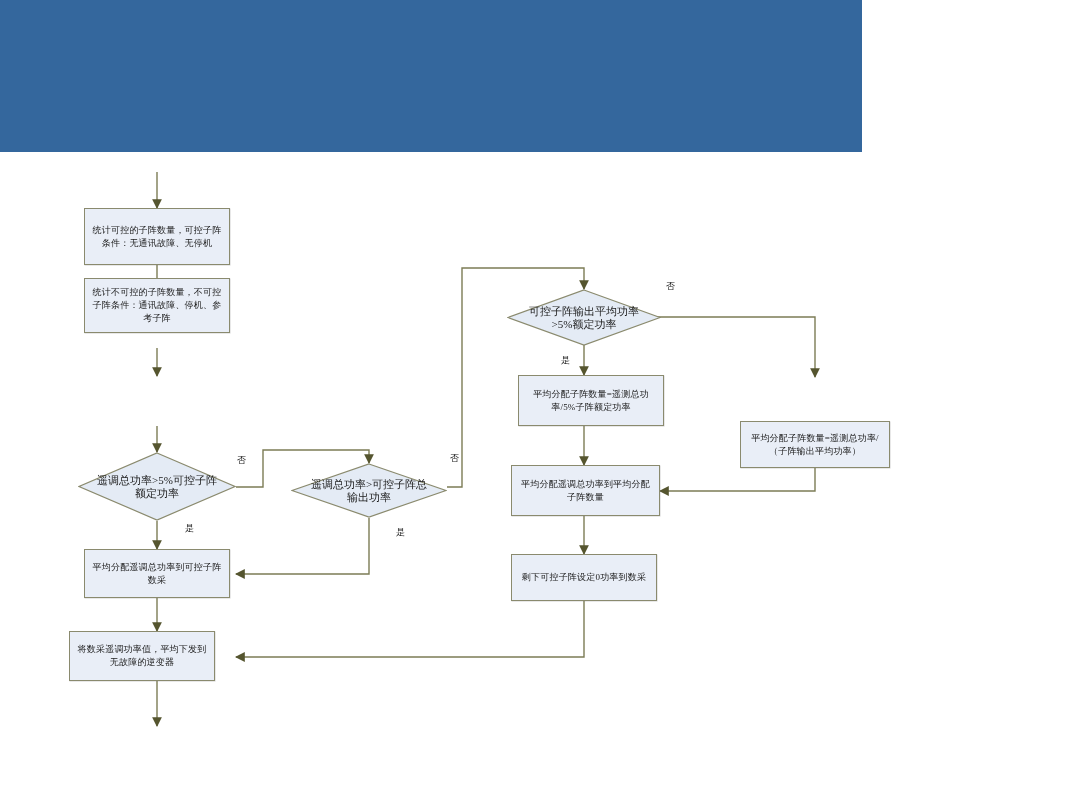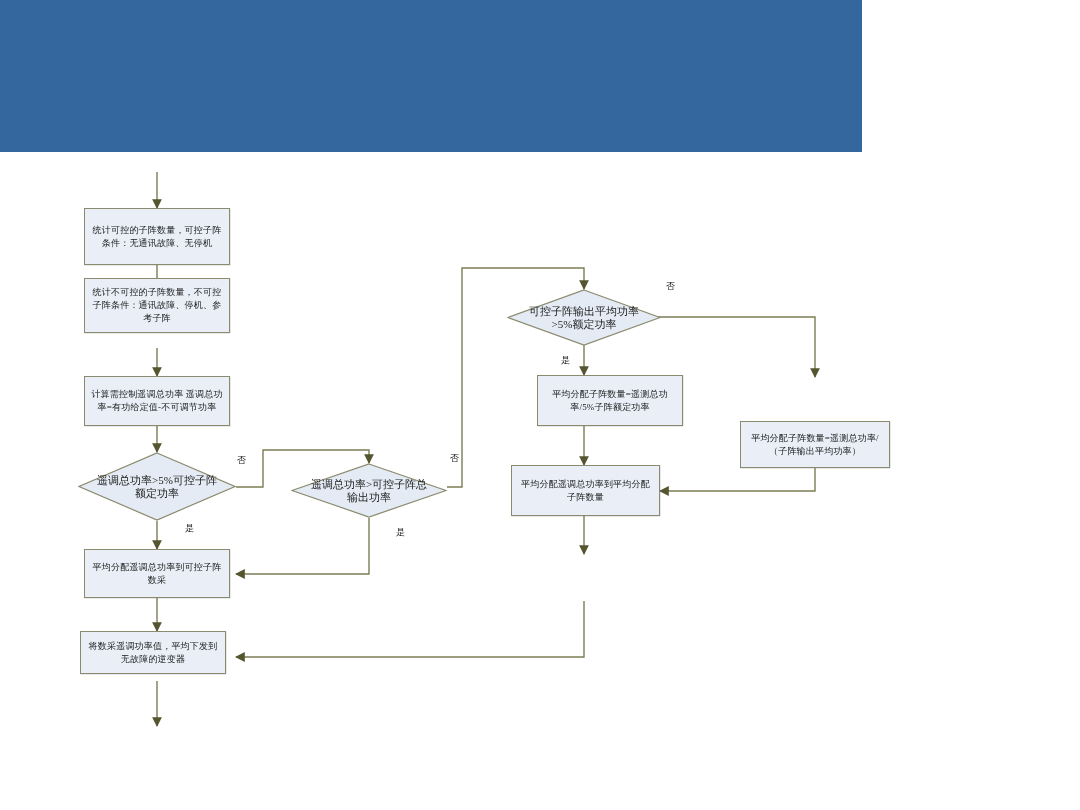--- a/index.html
+++ b/index.html
@@ -161,65 +161,65 @@
     </svg>
 
     <div class="node proc" style="left:84px; top:208px; width:146px; height:57px;">
       <span>统计可控的子阵数量，可控子阵条件：无通讯故障、无停机</span>
     </div>
 
     <div class="node proc" style="left:84px; top:278px; width:146px; height:55px;">
       <span>统计不可控的子阵数量，不可控子阵条件：通讯故障、停机、参考子阵</span>
     </div>
 
-    <div class="node proc" style="left:84px; top:376px; width:146px; height:50px;">
-      <span>计算需控制遥调总功率 遥调总功率=有功给定值-不可调节功率</span>
-    </div>
 
     <div class="decision-wrap" style="left:78px; top:452px; width:158px; height:69px;">
       <svg width="158" height="69" viewBox="0 0 158 69" xmlns="http://www.w3.org/2000/svg">
         <polygon points="79,1 157,34.5 79,68 1,34.5" fill="#E4EBF5" stroke="#8A8A6E" stroke-width="1.2"></polygon>
       </svg>
       <div class="decision-label">遥调总功率&gt;5%可控子阵额定功率</div>
     </div>
 
     <div class="node proc" style="left:84px; top:549px; width:146px; height:49px;">
       <span>平均分配遥调总功率到可控子阵数采</span>
     </div>
 
-    <div class="node proc" style="left:80px; top:631px; width:146px; height:43px;">
+    <div class="node proc" style="left:69px; top:631px; width:146px; height:50px;">
       <span>将数采遥调功率值，平均下发到无故障的逆变器</span>
     </div>
 
     <div class="decision-wrap" style="left:291px; top:463px; width:156px; height:55px;">
       <svg width="156" height="55" viewBox="0 0 156 55" xmlns="http://www.w3.org/2000/svg">
         <polygon points="78,1 155,27.5 78,54 1,27.5" fill="#E4EBF5" stroke="#8A8A6E" stroke-width="1.2"></polygon>
       </svg>
       <div class="decision-label">遥调总功率&gt;可控子阵总输出功率</div>
     </div>
 
     <div class="decision-wrap" style="left:507px; top:289px; width:154px; height:57px;">
       <svg width="154" height="57" viewBox="0 0 154 57" xmlns="http://www.w3.org/2000/svg">
         <polygon points="77,1 153,28.5 77,56 1,28.5" fill="#E4EBF5" stroke="#8A8A6E" stroke-width="1.2"></polygon>
       </svg>
       <div class="decision-label">可控子阵输出平均功率&gt;5%额定功率</div>
     </div>
 
-    <div class="node proc" style="left:537px; top:375px; width:146px; height:51px;">
+    <div class="node proc" style="left:518px; top:375px; width:146px; height:51px;">
       <span>平均分配子阵数量=遥测总功率/5%子阵额定功率</span>
     </div>
 
     <div class="node proc" style="left:740px; top:377px; width:150px; height:47px;margin-top:44px;">
       <span>平均分配子阵数量=遥测总功率/（子阵输出平均功率）</span>
     </div>
 
     <div class="node proc" style="left:511px; top:465px; width:149px; height:51px;">
       <span>平均分配遥调总功率到平均分配子阵数量</span>
     </div>
 
+    <div class="node proc" style="left:511px; top:554px; width:146px; height:47px;">
+      <span>剩下可控子阵设定0功率到数采</span>
+    </div>
 
     <div class="edge-label" style="left:237px; top:455px;">否</div>
     <div class="edge-label" style="left:185px; top:523px;">是</div>
     <div class="edge-label" style="left:450px; top:453px;">否</div>
     <div class="edge-label" style="left:396px; top:527px;">是</div>
     <div class="edge-label" style="left:666px; top:281px;">否</div>
     <div class="edge-label" style="left:561px; top:355px;">是</div>
 
   </div>
 </div>

